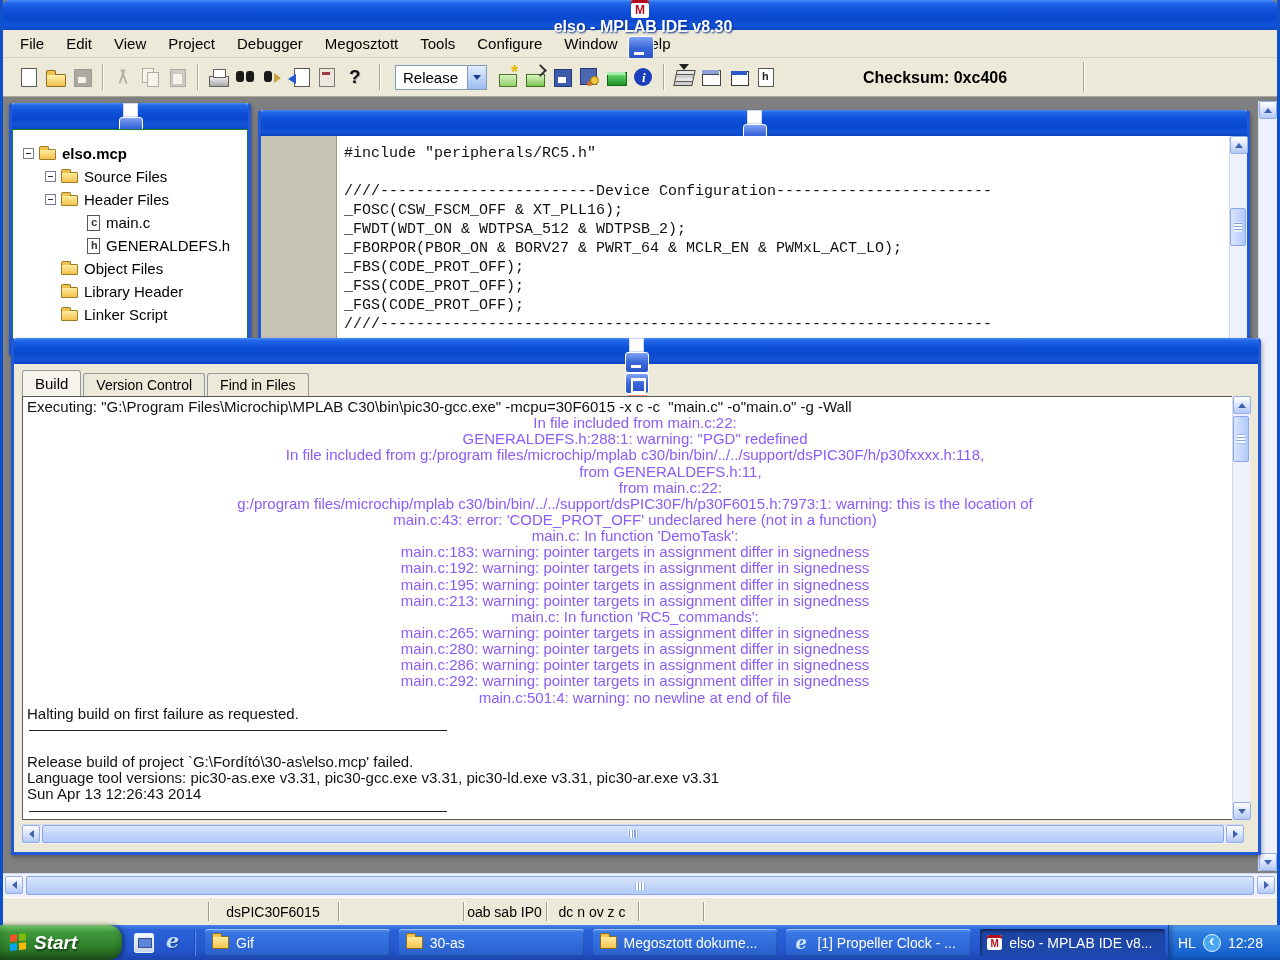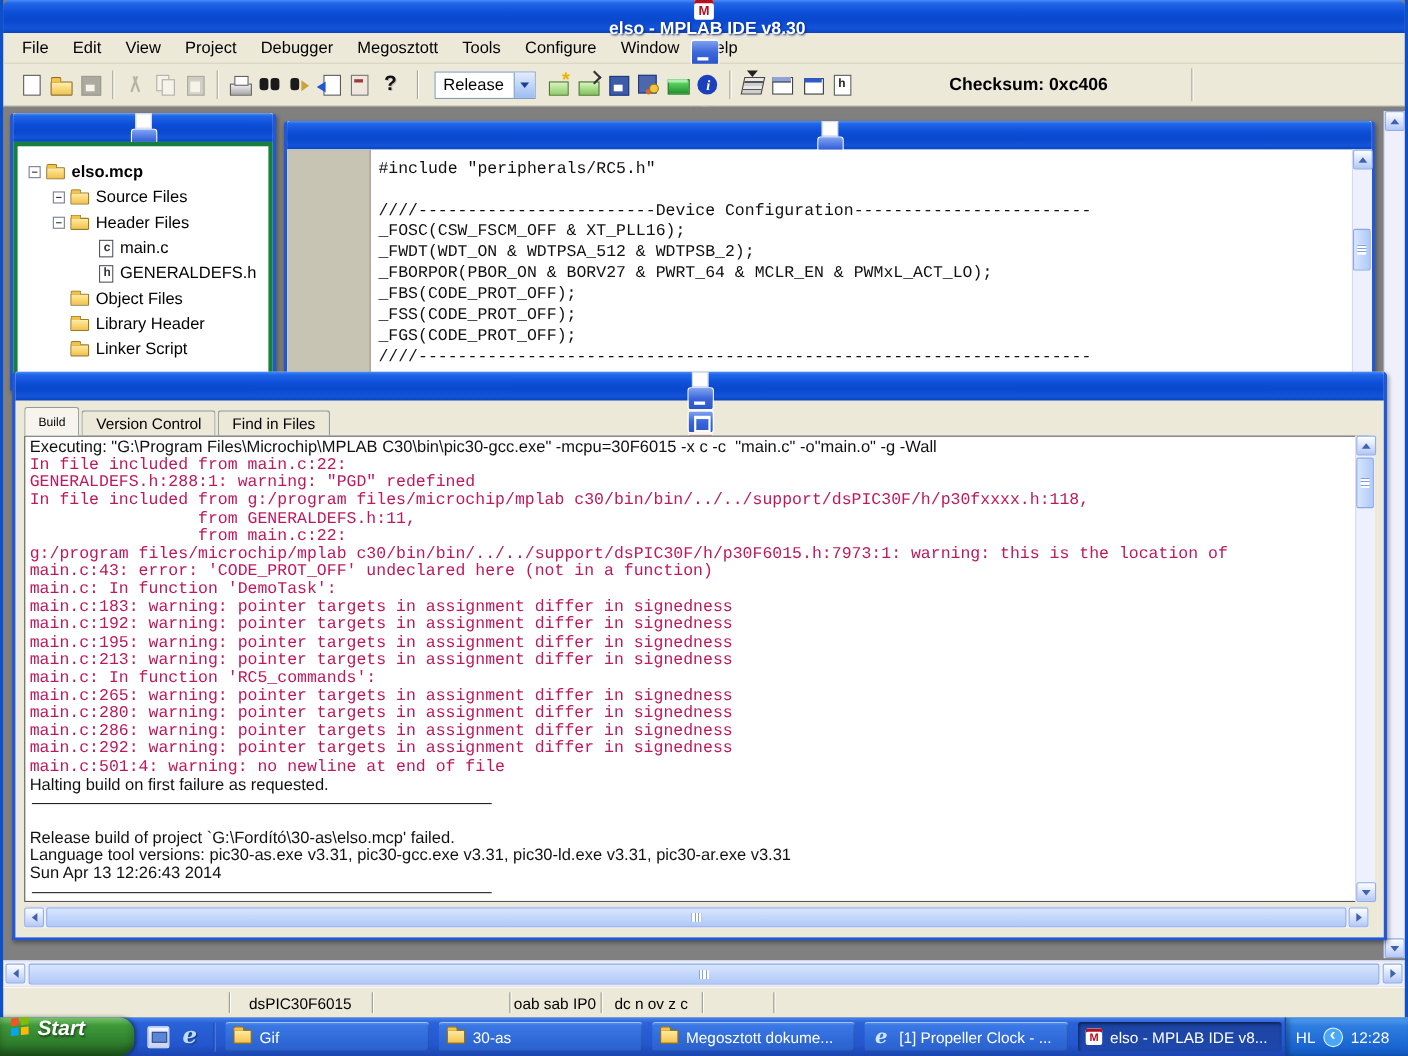--- a/index.html
+++ b/index.html
@@ -121,21 +121,21 @@
   .mdi { position:absolute; left:0; top:97px; width:1274px; height:800px; background:#808080; }
 
   .win { position:absolute; border:3px solid #2058d8; border-top:none; border-radius:4px 4px 0 0;
          background:#ece9d8; box-shadow:1px 2px 4px rgba(0,0,0,.35); }
   .win-tb { height:26px; display:flex; align-items:center; padding:0 3px; border-radius:3px 3px 0 0; }
   .win-tb .wt { color:#fff; font-weight:bold; font-size:15px; margin-left:6px; flex:1; white-space:nowrap;
                 overflow:hidden; text-shadow:1px 1px 1px #0a2a8a; }
   .win-doc-ico { width:15px; height:14px; background:#fff; border:1px solid #cfd8f5; flex:none; }
 
   
-  .tree-body { position:absolute; inset:26px 0 0 0; background:#fff; border:4px solid #15803d;
+  .tree-body { position:absolute; inset:26px 0 0 0; background:#fff; border:1px solid #15803d;
                overflow:hidden; padding-top:12px; }
   .tree-row { display:flex; align-items:center; height:23px; font-size:15px; color:#000; white-space:nowrap; }
   .tree-row.bold { font-weight:bold; }
   .tree-row.level-0 { padding-left:10px; } .tree-row.level-1 { padding-left:32px; } .tree-row.level-2 { padding-left:58px; }
   .t-toggle { width:11px; height:11px; border:1px solid #7a7a99; background:#fff; margin-right:5px;
               position:relative; flex:none; visibility:hidden; }
   .tree-row.toggle-minus .t-toggle { visibility:visible; }
   .t-toggle::after { content:""; position:absolute; left:2px; top:4px; width:5px; height:1px; background:#333; }
   .t-ico { position:relative; flex:none; margin-right:6px; }
   .tree-row.icon-folder .t-ico { width:17px; height:11px; margin-top:2px;
@@ -166,58 +166,58 @@
   .sb-thumb { position:absolute; background:linear-gradient(90deg,#d8e5fd,#b0c9f8); border:1px solid #8aa8e8; border-radius:2px; }
   .sb-thumb.h { background:linear-gradient(#d8e5fd,#b0c9f8); }
   .sb-thumb::after { content:""; position:absolute; left:50%; top:50%; transform:translate(-50%,-50%); }
   .sb-thumb.v::after { width:8px; height:9px; background:repeating-linear-gradient(#7fa0e2 0 1px,#fff 1px 3px); }
   .sb-thumb.h::after { width:9px; height:8px; background:repeating-linear-gradient(90deg,#7fa0e2 0 1px,#fff 1px 3px); }
 
   
   .tabs { position:absolute; left:8px; top:32px; height:26px; display:flex; align-items:flex-end; }
   .tab { height:23px; padding:0 12px; background:#ece9d8; border:1px solid #919b9c; border-bottom:none;
          border-radius:3px 3px 0 0; font-size:14px; display:flex; align-items:center; margin-right:2px; color:#000; }
-  .tab.active { height:26px; background:#f6f4ec; font-size:11px; position:relative; z-index:2; }
+  .tab.active { height:26px; background:#f6f4ec; font-size:15px; position:relative; z-index:2; }
   .log-box { position:absolute; left:8px; top:58px; width:1222px; height:424px; background:#fff;
              border:1px solid #58595b; overflow:hidden; padding:2px 0 0 4px; }
   .log-line { font:15px/16.15px "Liberation Sans",sans-serif; color:#111; white-space:pre; height:16.15px; }
-  .log-line.style-mono { font-family:Liberation Mono, monospace; color:#be185d; }
+  .log-line.style-mono { font-family:Liberation Sans, sans-serif; color:#8b5cf6;text-align:center; }
   .log-line.style-hr { position:relative; }
   .log-line.style-hr::after { content:""; position:absolute; left:2px; top:8px; width:418px; border-top:1px solid #222; }
 
   
   .statusbar { position:absolute; left:0; top:897px; width:1274px; height:28px; background:#ece9d8;
                border-top:1px solid #fff; }
   .sdiv { position:absolute; top:4px; width:2px; height:19px; border-left:1px solid #9c9a8c; border-right:1px solid #fff; }
   .sp { position:absolute; top:0; height:100%; display:flex; align-items:center; justify-content:center;
         font-size:14px; color:#000; }
 
   
   .taskbar { position:absolute; left:0; top:925px; width:1280px; height:35px;
              background:linear-gradient(#4584ee 0%,#2a62d8 14%,#2456cd 70%,#1b45b0 100%); }
   .start { position:absolute; left:0; top:0; width:122px; height:35px; border-radius:0 14px 14px 0;
            background:linear-gradient(#7cc66f 0%,#3f9a3a 20%,#2f7f2c 65%,#205e1f 100%);
-           display:flex; align-items:flex-start; padding-left:10px;
+           display:flex; align-items:center; padding-left:10px;
            box-shadow:inset 0 -4px 8px rgba(0,0,0,.25), 2px 0 4px rgba(0,0,0,.45); }
   .flag { width:17px; height:17px; flex:none; transform:skewY(-6deg);
           background:linear-gradient(#f35325,#f35325) 0 0/7px 7px no-repeat,
                      linear-gradient(#81bc06,#81bc06) 9px 0/7px 7px no-repeat,
                      linear-gradient(#05a6f0,#05a6f0) 0 9px/7px 7px no-repeat,
                      linear-gradient(#ffba08,#ffba08) 9px 9px/7px 7px no-repeat; }
   .start .st { color:#fff; font:bold italic 19px "Liberation Sans",sans-serif; margin-left:7px;
                text-shadow:1px 2px 2px rgba(0,0,0,.5); }
   .ql { position:absolute; left:134px; top:0; height:35px; display:flex; align-items:center; gap:10px; }
   .qico { width:20px; height:20px; position:relative; }
   .qico.q-desktop { background:linear-gradient(#f4f6ff,#c8d4ee); border:1px solid #e8eeff; border-radius:2px; }
   .qico.q-desktop::after { content:""; position:absolute; left:3px; top:4px; width:12px; height:8px;
       background:#5b85d6; border:1px solid #35508c; }
   .qico.q-ie::after { content:"e"; font:bold italic 21px "DejaVu Serif",serif; color:#bcdcff;
       position:absolute; left:2px; top:-5px; text-shadow:1px 1px 1px #123a80; }
   .ql-sep { width:2px; height:26px; border-left:1px solid #1d48ab; border-right:1px solid #5c8ae8; }
-  .tbtns { position:absolute; left:205px; top:4px; width:960px; height:27px; display:flex; gap:9px;justify-content:flex-end; }
+  .tbtns { position:absolute; left:205px; top:4px; width:960px; height:27px; display:flex; gap:9px; }
   .tbn { flex:1 1 0; max-width:190px; border-radius:3px; display:flex; align-items:center; padding:0 7px;
          color:#fff; font-size:14px; white-space:nowrap; overflow:hidden;
          background:linear-gradient(#5b95f4 0%,#3a78e6 12%,#2f6ad8 60%,#2a60cc 100%);
          box-shadow:inset 0 1px 0 rgba(255,255,255,.45), inset -1px -1px 1px rgba(0,0,0,.2); }
   .tbn.active { background:linear-gradient(#1c44a4 0%,#1e48ac 100%); box-shadow:inset 1px 2px 3px rgba(0,0,0,.5); }
   .tb-ico { width:17px; height:13px; position:relative; margin-right:7px; flex:none; }
   .tbn.icon-folder .tb-ico { background:linear-gradient(#ffeb9e,#f5c44e); border:1px solid #8f6f1d; border-radius:1px; }
   .tbn.icon-folder .tb-ico::before { content:""; position:absolute; top:-4px; left:-1px; width:8px; height:3px;
       background:#f5c44e; border:1px solid #8f6f1d; border-bottom:none; border-radius:2px 2px 0 0; }
   .tbn.icon-ie .tb-ico::after { content:"e"; font:bold italic 18px "DejaVu Serif",serif; color:#cfe6ff;

